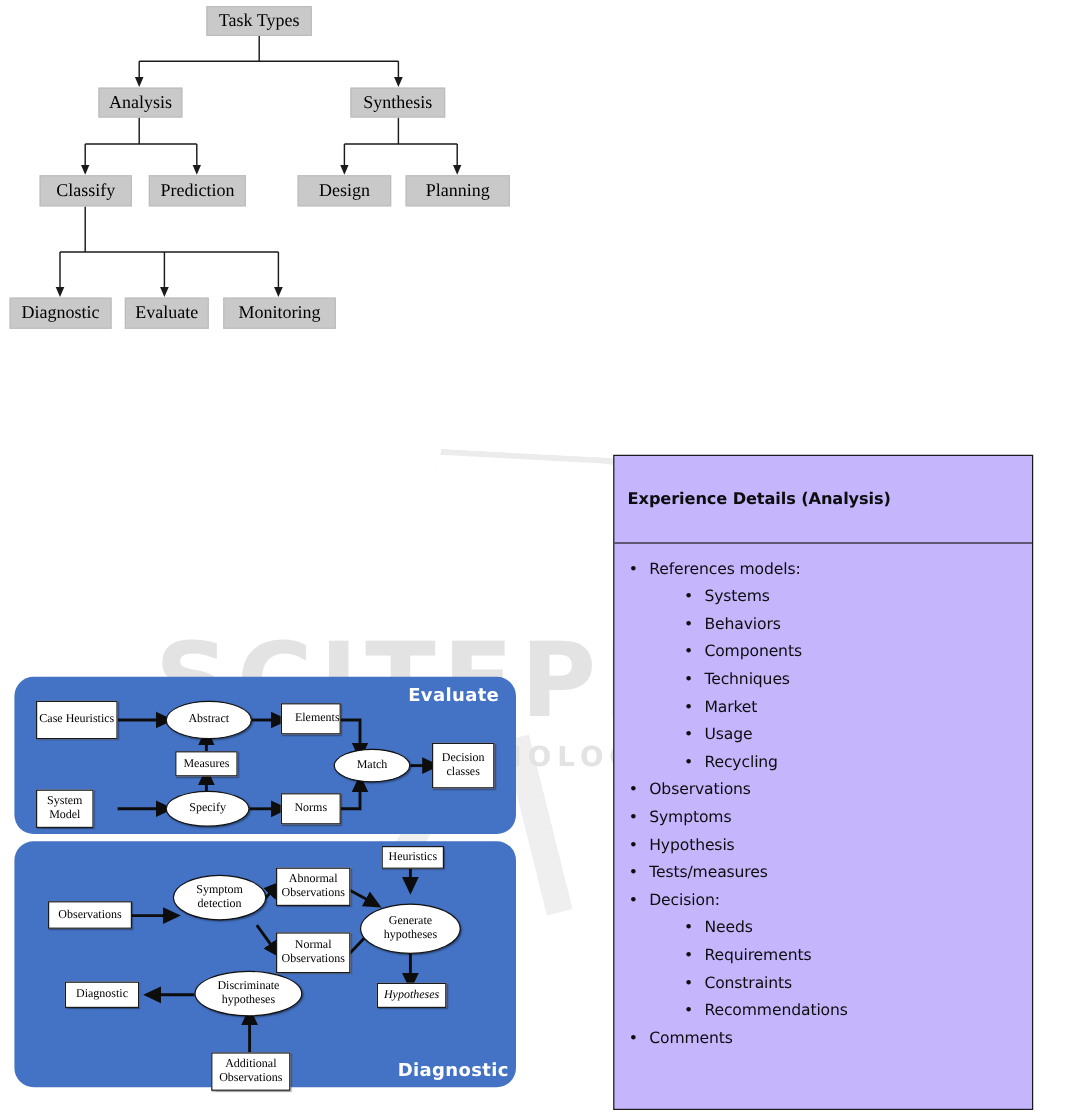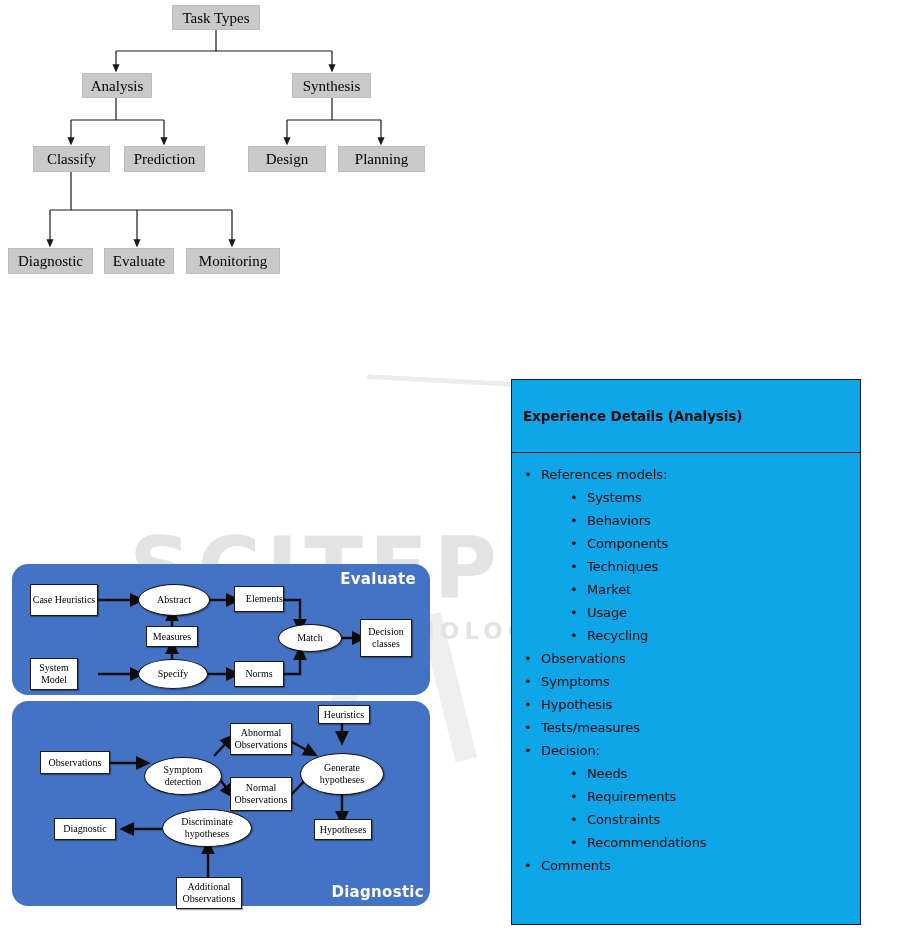--- a/index.html
+++ b/index.html
@@ -193,21 +193,21 @@
   }
 
   
   #detail-card {
     position: absolute;
     left: 511px;
     top: 379px;
     width: 350px;
     height: 546px;
     border: 1.6px solid #1b1b1b;
-    background: #0ea5e9;
+    background: #c4b5fd;
     box-sizing: border-box;
     z-index: 3;
   }
   #detail-header {
     height: 73px;
     border-bottom: 1.6px solid #1b1b1b;
     display: flex;
     align-items: center;
     box-sizing: border-box;
   }
@@ -387,36 +387,36 @@
         <path d="M150,128 L114,128" marker-end="url(#ah3)"></path>
         <path d="M196,176 L196,145" marker-end="url(#ah3)"></path>
       </g>
     </svg>
 
     <div class="panel-title" id="title-diagnostic">Diagnostic</div>
 
     <div class="pbox" style="left:28px; top:50px; width:70px; height:23px;">
       <span>Observations</span>
     </div>
-    <div class="pell" style="left:132px; top:56px; width:78px; height:38px;">
+    <div class="pell" style="left:132px; top:28px; width:78px; height:38px;">
       <span>Symptom detection</span>
     </div>
     <div class="pbox" style="left:218px; top:22px; width:62px; height:32px;">
       <span>Abnormal Observations</span>
     </div>
     <div class="pbox" style="left:218px; top:76px; width:62px; height:34px;">
       <span>Normal Observations</span>
     </div>
     <div class="pbox" style="left:306px; top:4px; width:52px; height:19px;">
       <span>Heuristics</span>
     </div>
     <div class="pell" style="left:288px; top:52px; width:84px; height:42px;">
       <span>Generate hypotheses</span>
     </div>
-    <div class="pbox" style="left:302px; top:118px; width:58px; height:21px;">
+    <div class="pbox" style="left:302px; top:118px; width:58px; height:21px;font-style:italic;">
       <span>Hypotheses</span>
     </div>
     <div class="pbox" style="left:42px; top:117px; width:62px; height:22px;">
       <span>Diagnostic</span>
     </div>
     <div class="pell" style="left:150px; top:108px; width:90px; height:38px;">
       <span>Discriminate hypotheses</span>
     </div>
     <div class="pbox" style="left:164px; top:176px; width:66px; height:32px;">
       <span>Additional Observations</span>

